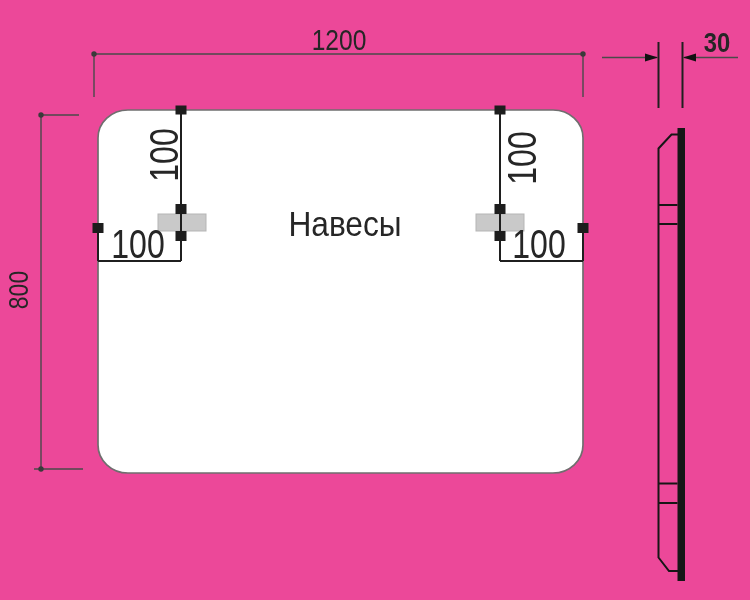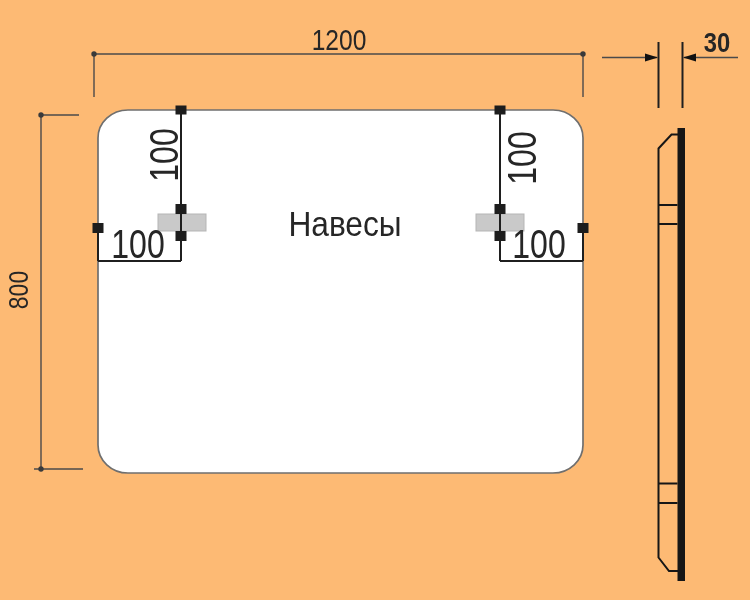--- a/index.html
+++ b/index.html
@@ -1,16 +1,16 @@
 <!DOCTYPE html>
 <html><head>
 <meta charset="utf-8">
 <style>
   html,body{margin:0;padding:0;background:#ffffff;}
-  .canvas{position:relative;width:750px;height:600px;background:#fdba74;overflow:hidden;}
+  .canvas{position:relative;width:750px;height:600px;background:#ec4899;overflow:hidden;}
   svg{display:block;}
   svg text{font-family:"Liberation Sans",sans-serif;fill:#262626;}
 
   
   .ln-dim{stroke:#4a4a4a;stroke-width:1.4;fill:none;}
   .ln-bracket{stroke:#1f1f1f;stroke-width:2;fill:none;}
   .ln-outline{stroke:#6f6f6f;stroke-width:1.7;fill:#ffffff;}
   .ln-profile{stroke:#161616;stroke-width:2;fill:none;}
   .ln-ext30{stroke:#1f1f1f;stroke-width:2;fill:none;}
   .sq{fill:#1d1d1d;stroke:none;}

